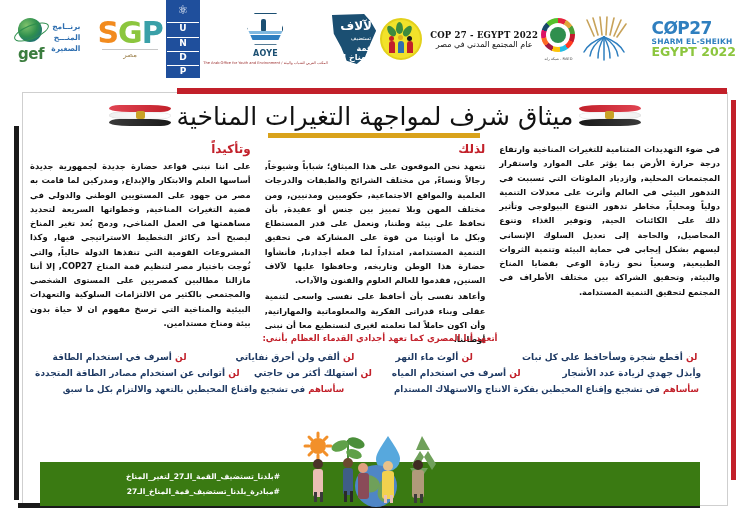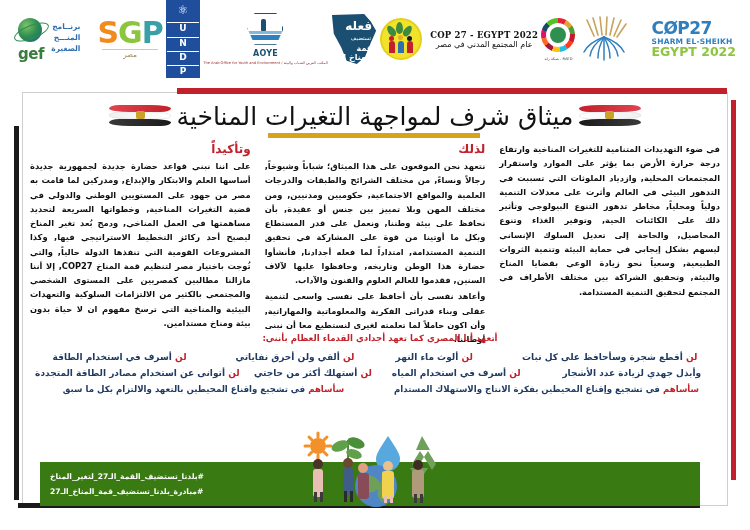--- a/index.html
+++ b/index.html
@@ -160,21 +160,21 @@
 
   
   .illus{position:absolute;left:296px;top:430px;width:160px;height:78px;}
   .illus svg{display:block;}
 
   
   .green-bar{
     position:absolute;left:40px;top:462px;width:660px;height:44px;background:#3a7a12;
   }
   .hashtags{
-    position:absolute;left:50px;top:470px;width:230px;direction:rtl;text-align:left;
+    position:absolute;left:50px;top:470px;width:230px;direction:rtl;text-align:right;
     color:#fff;font-size:7.6px;font-weight:bold;line-height:1.95;
   }
 </style>
 </head>
 <body>
 
 <div class="poster">
 
   <div class="logo-strip">
 
@@ -212,21 +212,21 @@
         <div class="fig"></div>
           <div class="w2"></div>
           <div class="w1"></div>
       </div>
       <div class="aoye-name">AOYE</div>
       <div class="aoye-sub">The Arab Office for Youth and Environment / المكتب العربي للشباب والبيئة</div>
     </div>
 
     <div class="logo egypt-map">
       <div class="shape"></div>
-      <div class="t1">فعله</div>
+      <div class="t1">لآلاف</div>
       <div class="t2">تستضيف</div>
       <div class="t3">قمة المناخ الـ 27</div>
     </div>
 
     <div class="logo">
       <div class="cs-round">
         <div class="leaf" style="left:14px;top:2px;"></div>
         <div class="leaf" style="left:6px;top:5px;transform:rotate(-35deg);"></div>
         <div class="leaf" style="left:22px;top:5px;transform:rotate(35deg);"></div>
         <div class="h" style="left:7px;bottom:17px;background:#c2202a;"></div>

